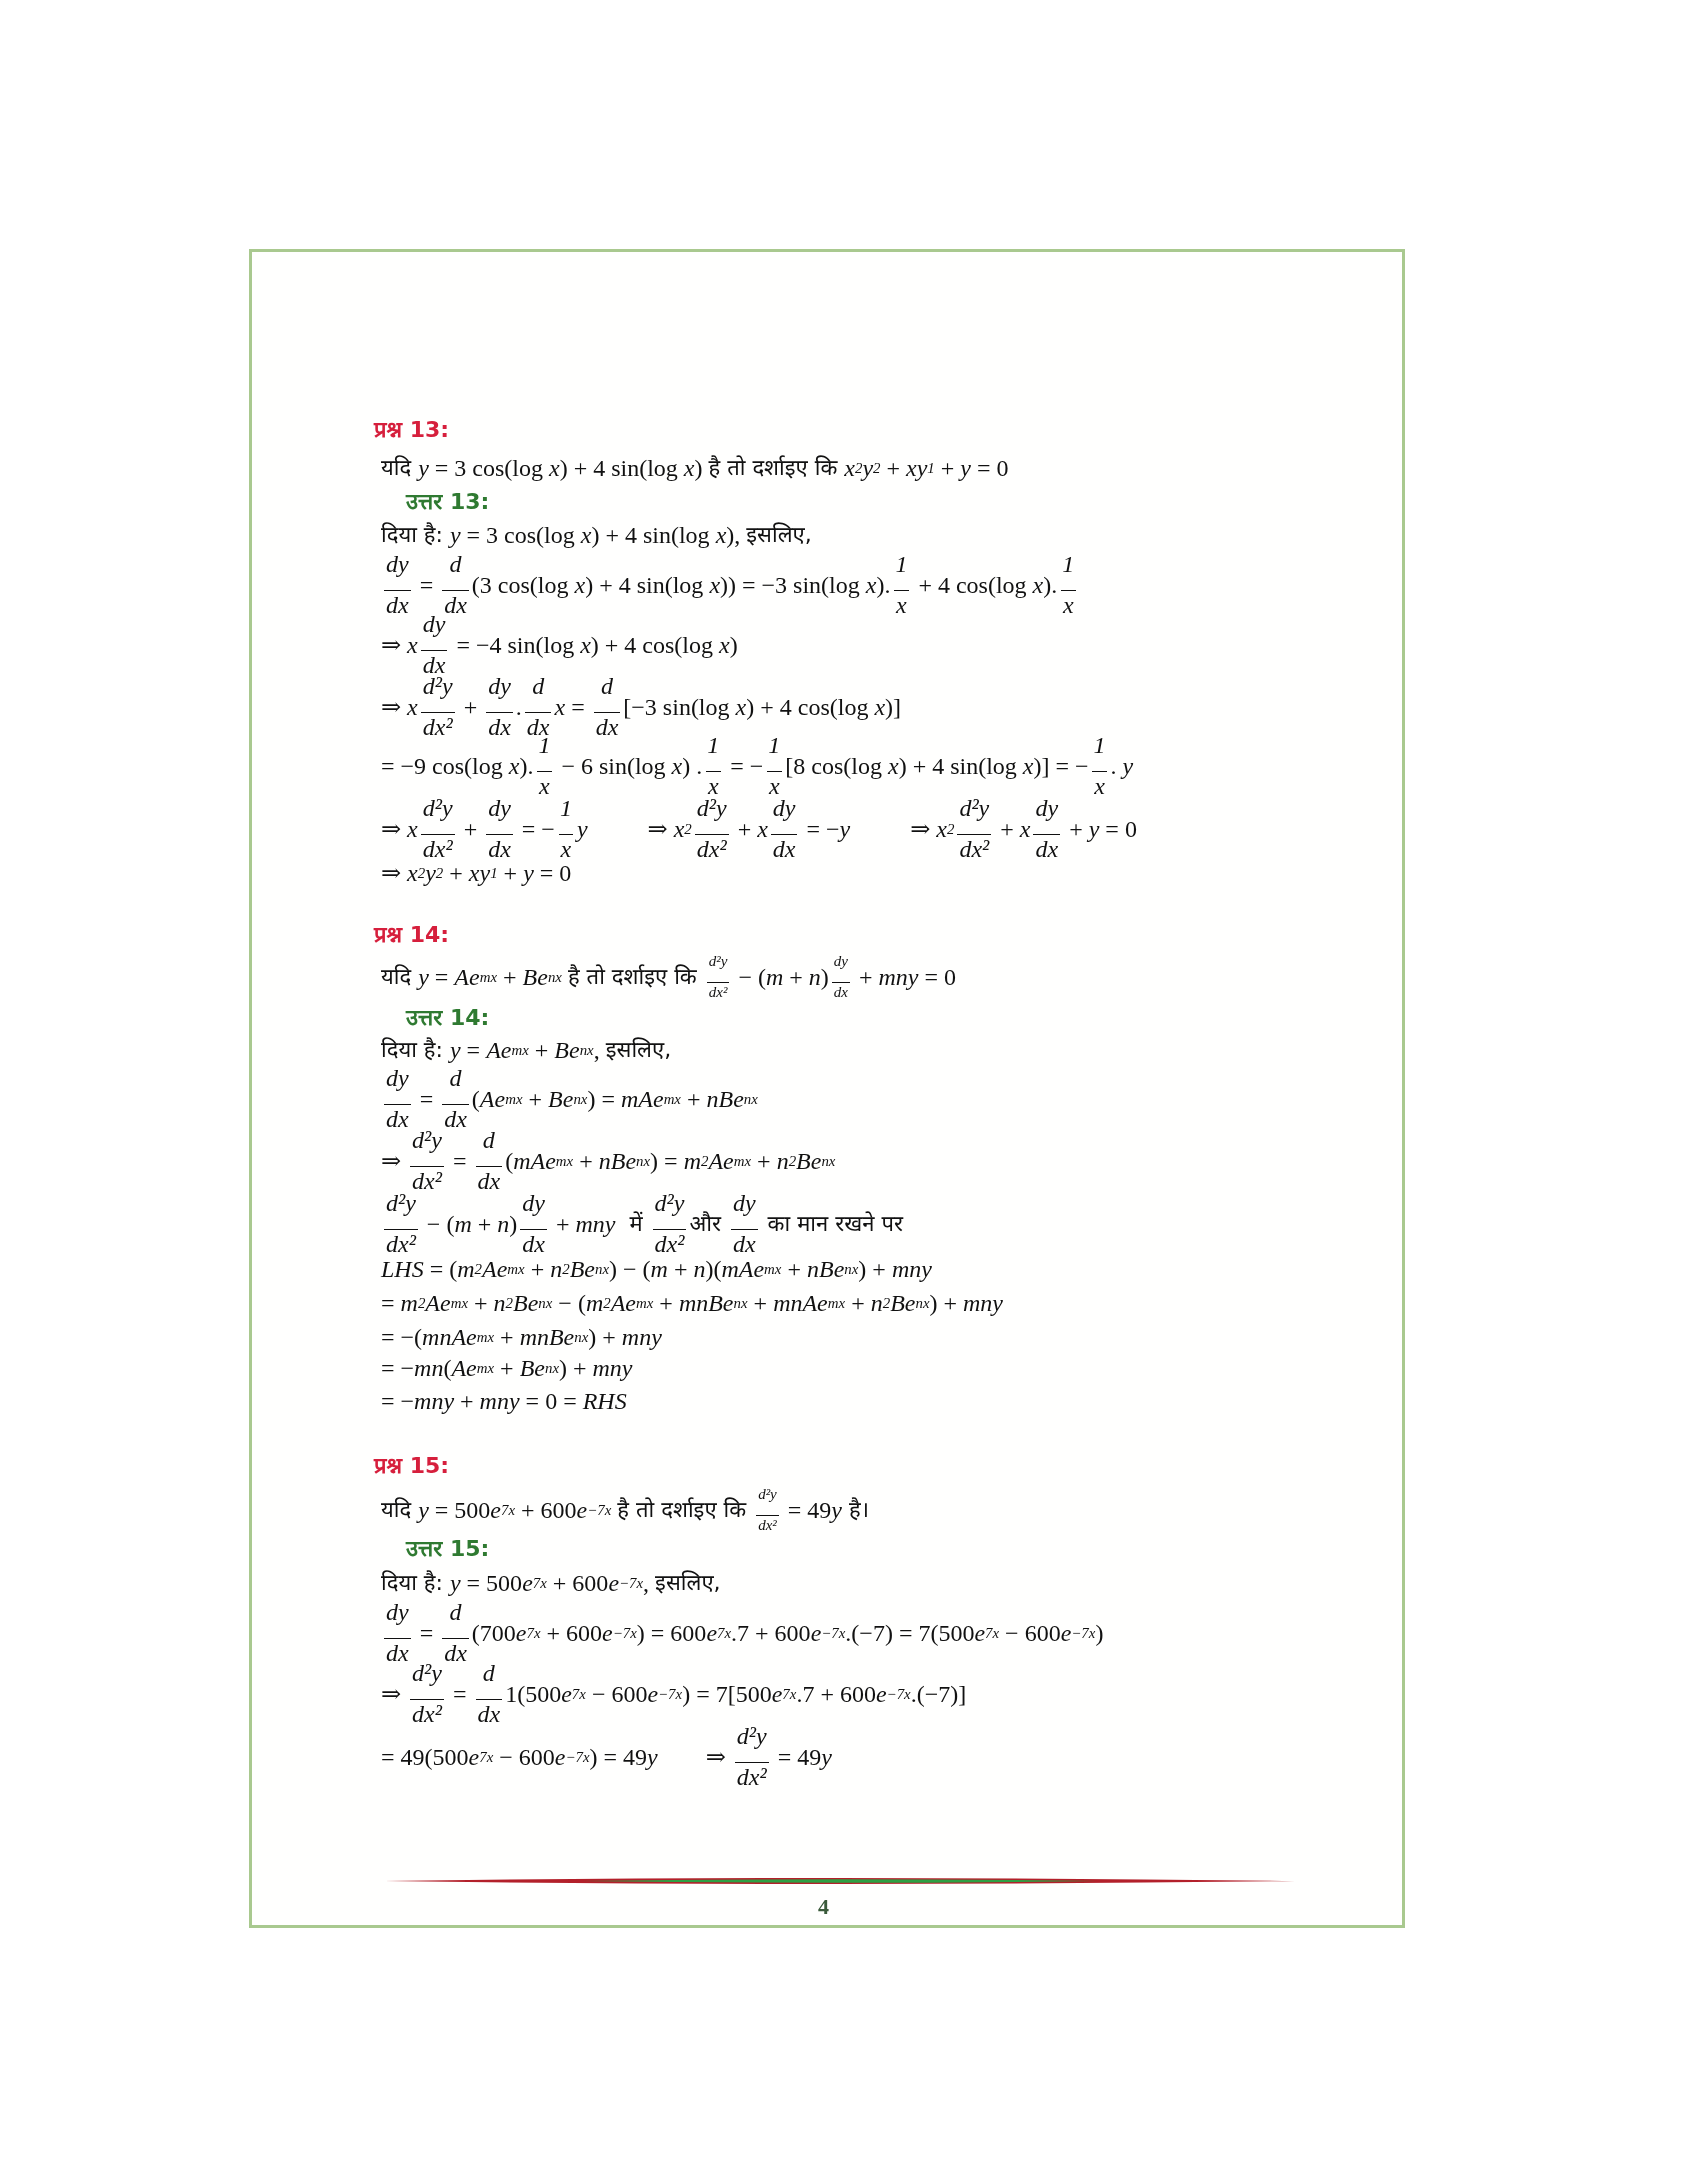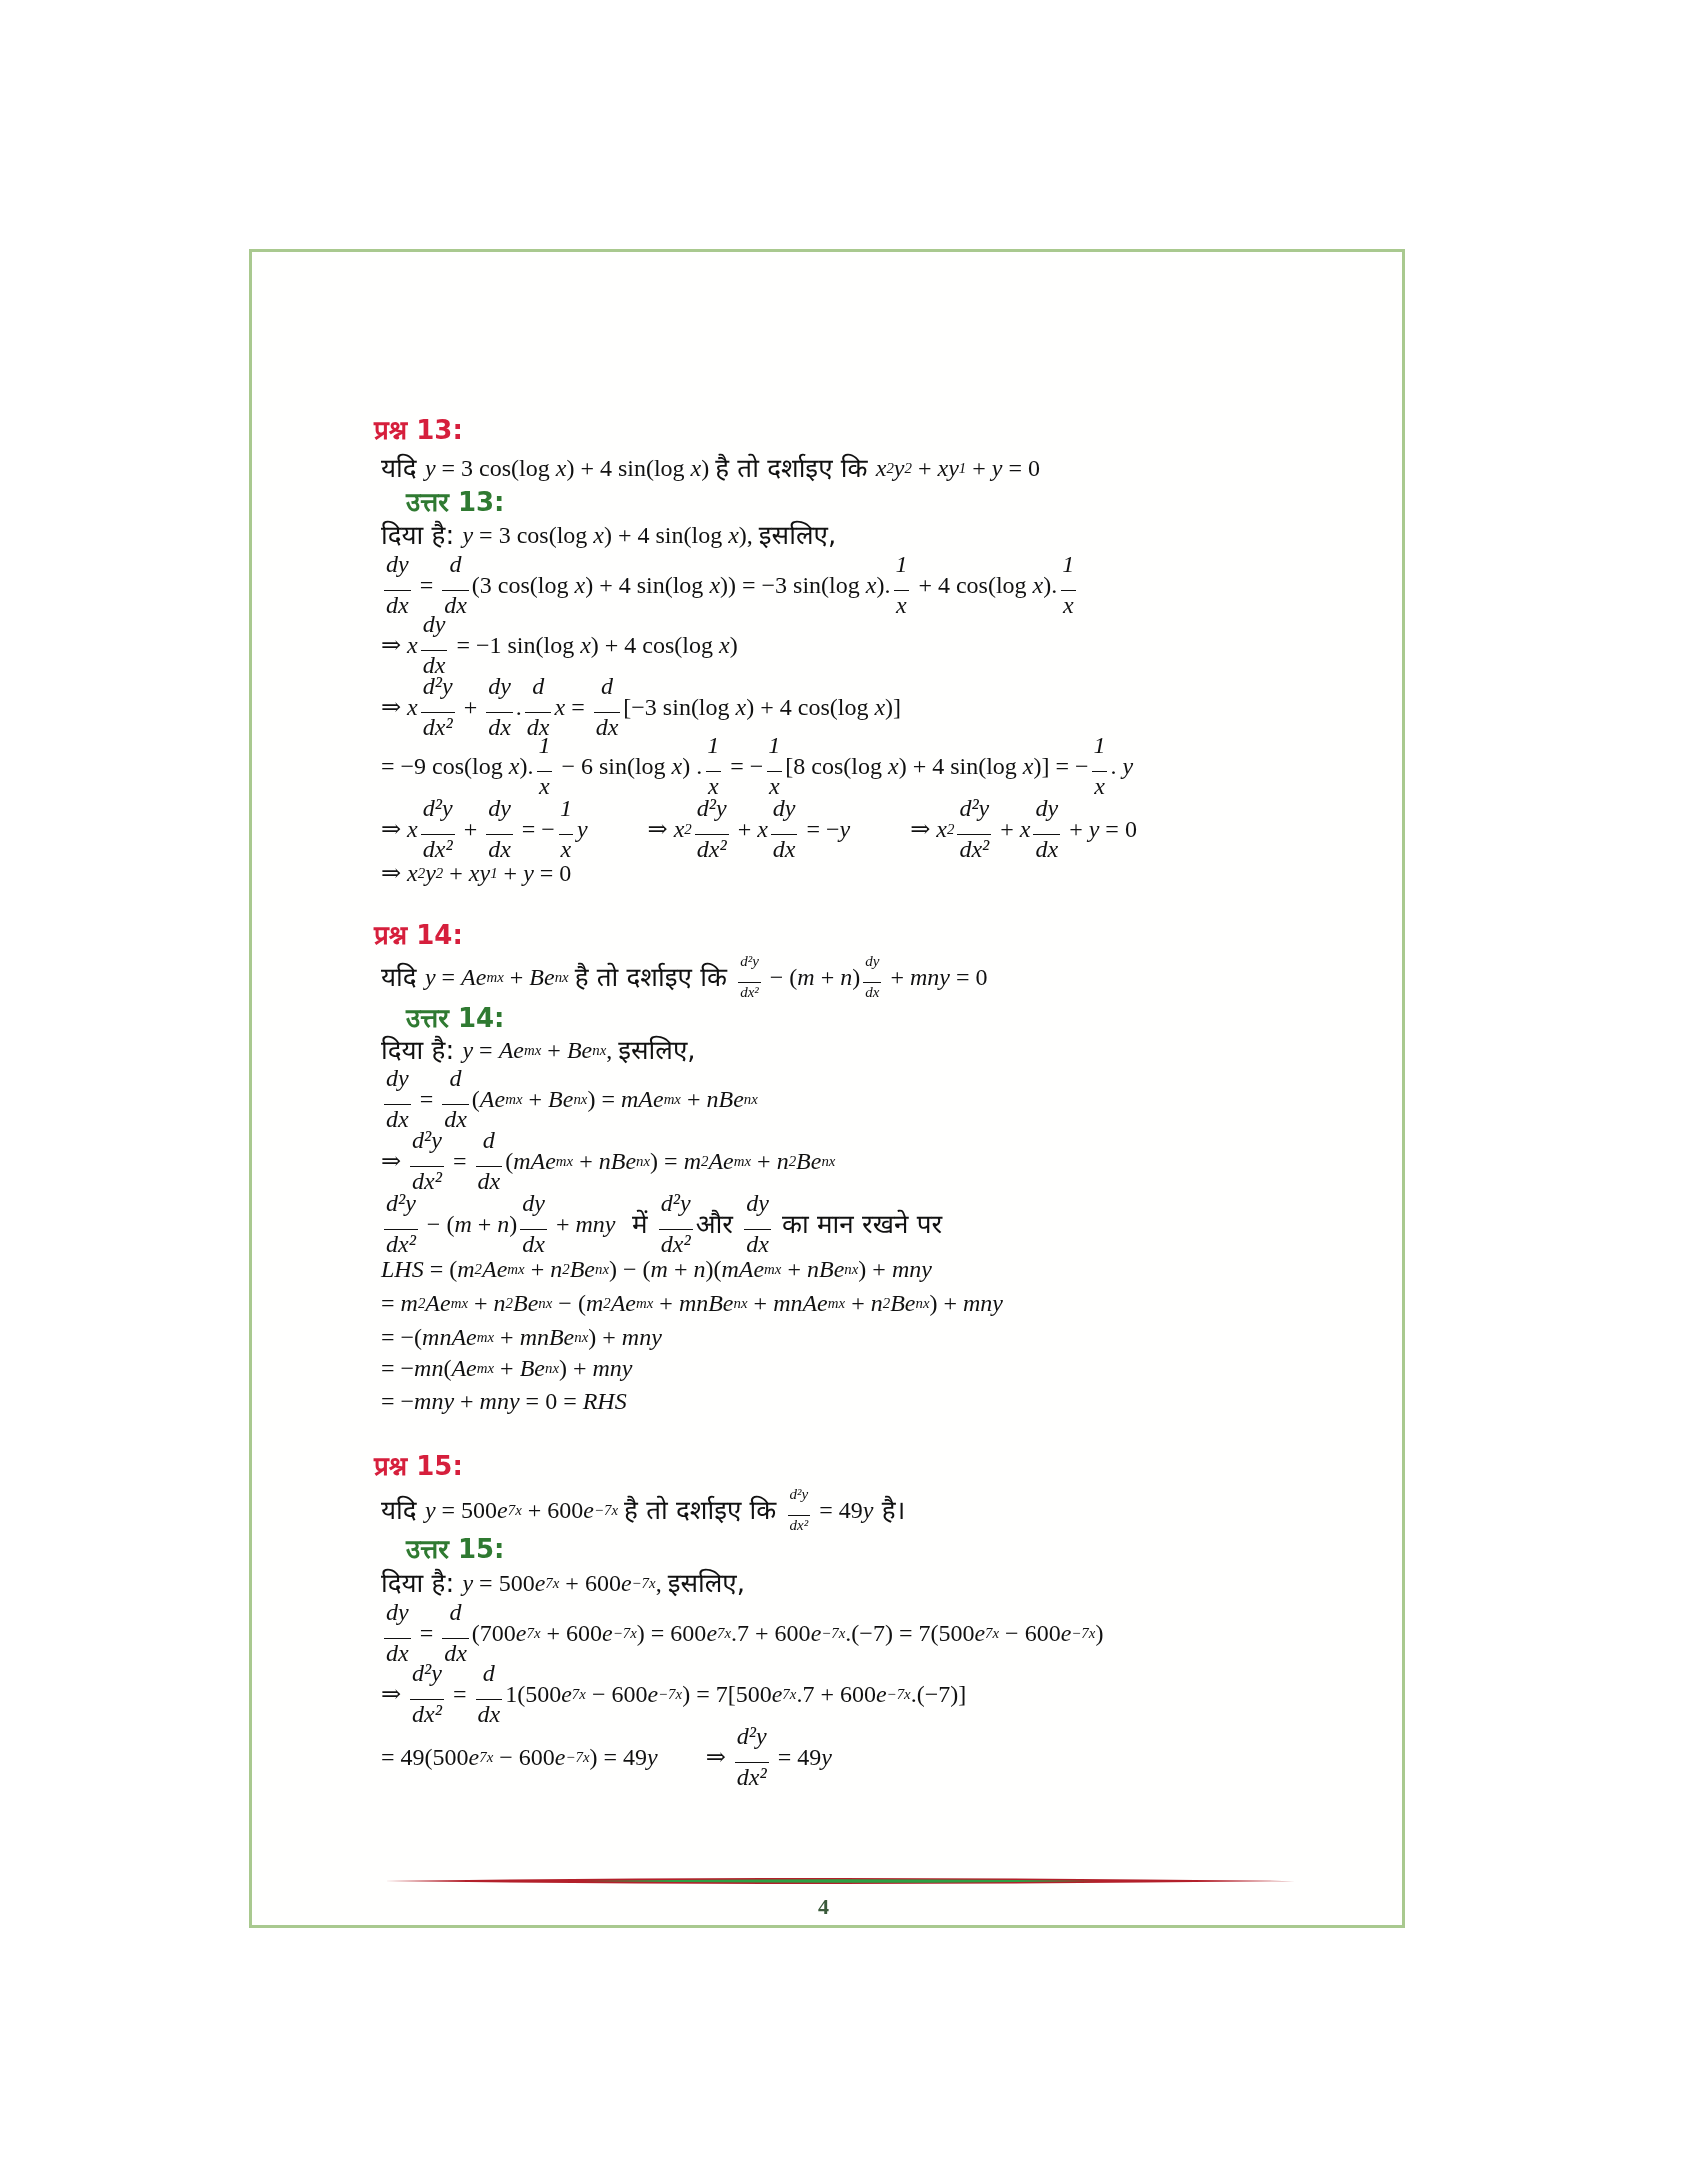--- a/index.html
+++ b/index.html
@@ -12,21 +12,21 @@
     position: absolute; left: 249px; top: 249px; width: 1150px; height: 1673px;
     border: 3px solid #a9c98f; box-sizing: content-box; background: #fffffe;
   }
   .line {
     position: absolute; left: 0; white-space: nowrap; font-size: 24px;
     display: flex; align-items: center; height: 0; line-height: 1;
   }
   .line > * { flex: none; }
   .heading-q { color: #d61f3c; font-family: "DejaVu Sans", sans-serif; font-weight: bold; font-size: 26px; }
   .heading-a { color: #2f7a31; font-family: "DejaVu Sans", sans-serif; font-weight: bold; font-size: 24px; }
-  .hi { font-family: "DejaVu Sans", sans-serif; font-size: 26px; }
+  .hi { font-family: "DejaVu Sans", sans-serif; font-size: 22px; }
   .m { font-style: italic; }
   .r { font-style: normal; }
   .txt { white-space: pre; }
   .frac {
     display: inline-flex; flex-direction: column; align-items: center;
     vertical-align: middle; margin: 0 3px; font-style: italic;
   }
   .frac .num { padding: 0 2px 12px 2px; line-height: 1.05; }
   .frac .den { padding: 2px 2px 0 2px; border-top: 1.5px solid #111; line-height: 1.05; }
   .frac.small { font-size: 15px; }
@@ -111,21 +111,21 @@
         <span class="den">x</span>
       </span>
     </div>
     <div class="line" style="left: 381px; top: 645px;">
       <span class="txt r">⇒ </span>
       <span class="txt m">x</span>
       <span class="frac">
         <span class="num">dy</span>
         <span class="den">dx</span>
       </span>
-      <span class="txt r"> = −1 sin(log </span>
+      <span class="txt r"> = −4 sin(log </span>
       <span class="txt m">x</span>
       <span class="txt r">) + 4 cos(log </span>
       <span class="txt m">x</span>
       <span class="txt r">)</span>
     </div>
     <div class="line" style="left: 381px; top: 707px;">
       <span class="txt r">⇒ </span>
       <span class="txt m">x</span>
       <span class="frac">
         <span class="num">d²y</span>

